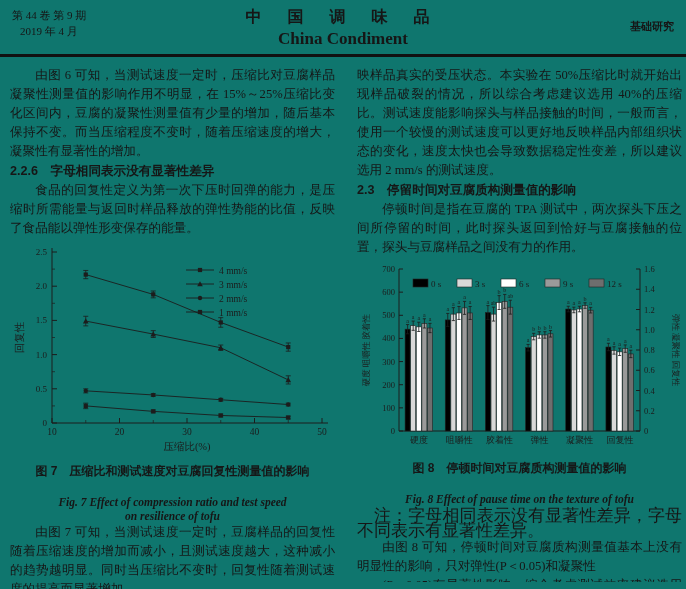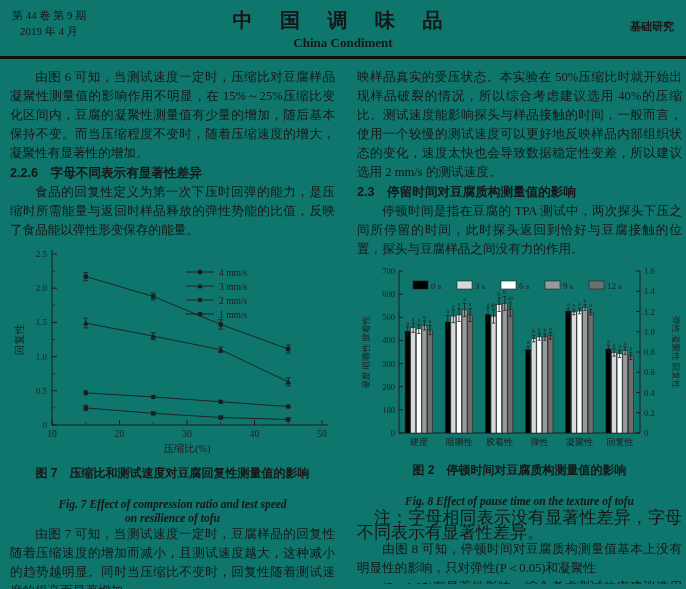--- a/index.html
+++ b/index.html
@@ -2,22 +2,22 @@
 <html><head>
 <meta charset="utf-8">
 <style>
   html,body{margin:0;padding:0;background:#e8e8e8;}
   .page{width:686px;height:589px;background:#0f766e;color:#161616;position:relative;overflow:hidden;
         font-family:"Liberation Serif","DejaVu Serif",serif;}
   .header{display:flex;align-items:flex-start;padding:7px 12px 0 12px;}
   .hleft{width:130px;font-size:11px;line-height:16px;}
   .hleft .l2{padding-left:8px;}
   .hcenter{flex:1;text-align:center;}
-  .title-cn{font-size:20px;font-weight:bold;letter-spacing:11px;font-family:Liberation Sans, sans-serif;}
-  .title-en{font-size:13px;font-weight:bold;margin-top:1px;}
+  .title-cn{font-size:16px;font-weight:bold;letter-spacing:11px;font-family:Liberation Serif, serif;}
+  .title-en{font-size:17px;font-weight:bold;margin-top:1px;}
   .hright{width:130px;text-align:right;font-size:11px;font-weight:bold;padding-top:12px;
           font-family:"Liberation Sans",sans-serif;}
   .rule{height:3px;background:#111;margin:5px 0 0 0;}
   .cols{display:flex;gap:22px;padding:9px 10px 0 10px;}
   .col{width:325px;}
   p.body{font-size:12.6px;line-height:19px;text-align:justify;text-indent:2em;margin:0;}
   p.body.noindent{text-indent:0;}
   .heading{font-size:12.6px;line-height:20px;font-weight:bold;margin:0;text-align:left;
            font-family:"Liberation Sans",sans-serif;}
   .figwrap{margin:2px 0 0 0;text-align:center;}
@@ -44,21 +44,21 @@
     </div>
     <div class="hright">基础研究</div>
   </div>
 
   <div class="rule"></div>
 
   <div class="cols">
 
     <div class="col">
       <p class="body">由图 6 可知，当测试速度一定时，压缩比对豆腐样品凝聚性测量值的影响作用不明显，在 15%～25%压缩比变化区间内，豆腐的凝聚性测量值有少量的增加，随后基本保持不变。而当压缩程度不变时，随着压缩速度的增大，凝聚性有显著性的增加。</p>
-      <p class="heading">2.2.6　字母不同表示有显著性差异</p>
+      <p class="heading">2.2.6　字母相同表示没有显著性差异</p>
       <p class="body">食品的回复性定义为第一次下压时回弹的能力，是压缩时所需能量与返回时样品释放的弹性势能的比值，反映了食品能以弹性形变保存的能量。</p>
       <div class="figwrap">
         <svg id="fig7" width="325" height="222" viewBox="0 0 325 222">
             <line x1="42" y1="8" x2="42" y2="183" stroke="#1c1c1c" stroke-width="1"></line>
             <line x1="42" y1="183" x2="318" y2="183" stroke="#1c1c1c" stroke-width="1"></line>
             <line x1="42" y1="183" x2="47" y2="183" stroke="#1c1c1c" stroke-width="1"></line>
             <text x="37" y="186" font-size="9" text-anchor="end" fill="#1c1c1c" font-family="&quot;Liberation Serif&quot;,serif">0</text>
             <line x1="42" y1="148.8" x2="47" y2="148.8" stroke="#1c1c1c" stroke-width="1"></line>
             <text x="37" y="151.8" font-size="9" text-anchor="end" fill="#1c1c1c" font-family="&quot;Liberation Serif&quot;,serif">0.5</text>
             <line x1="42" y1="114.6" x2="47" y2="114.6" stroke="#1c1c1c" stroke-width="1"></line>
@@ -384,21 +384,21 @@
             <rect x="100" y="20" width="15" height="8" fill="#d9d9d9" stroke="#222" stroke-width="0.6"></rect>
             <text x="118" y="27.5" font-size="9" text-anchor="start" fill="#1c1c1c" font-family="&quot;Liberation Serif&quot;,serif">3 s</text>
             <rect x="144" y="20" width="15" height="8" fill="#ffffff" stroke="#222" stroke-width="0.6"></rect>
             <text x="162" y="27.5" font-size="9" text-anchor="start" fill="#1c1c1c" font-family="&quot;Liberation Serif&quot;,serif">6 s</text>
             <rect x="188" y="20" width="15" height="8" fill="#9a9a9a" stroke="#222" stroke-width="0.6"></rect>
             <text x="206" y="27.5" font-size="9" text-anchor="start" fill="#1c1c1c" font-family="&quot;Liberation Serif&quot;,serif">9 s</text>
             <rect x="232" y="20" width="15" height="8" fill="#6e6e6e" stroke="#222" stroke-width="0.6"></rect>
             <text x="250" y="27.5" font-size="9" text-anchor="start" fill="#1c1c1c" font-family="&quot;Liberation Serif&quot;,serif">12 s</text>
           </svg>
       </div>
-      <p class="cap-cn">图 2　停顿时间对豆腐质构测量值的影响</p>
+      <p class="cap-cn">图 8　停顿时间对豆腐质构测量值的影响</p>
       <p class="cap-en">Fig. 8 Effect of pause time on the texture of tofu</p>
       <p class="note">注：字母相同表示没有显著性差异，字母不同表示有显著性差异。</p>
       <p class="body">由图 8 可知，停顿时间对豆腐质构测量值基本上没有明显性的影响，只对弹性(P＜0.05)和凝聚性</p>
       <div class="clip">
         <p class="body">(P＜0.05)有显著性影响，综合考虑测试效率建议选用较短的停顿时间</p>
       </div>
     </div>
 
   </div>
 </div>

